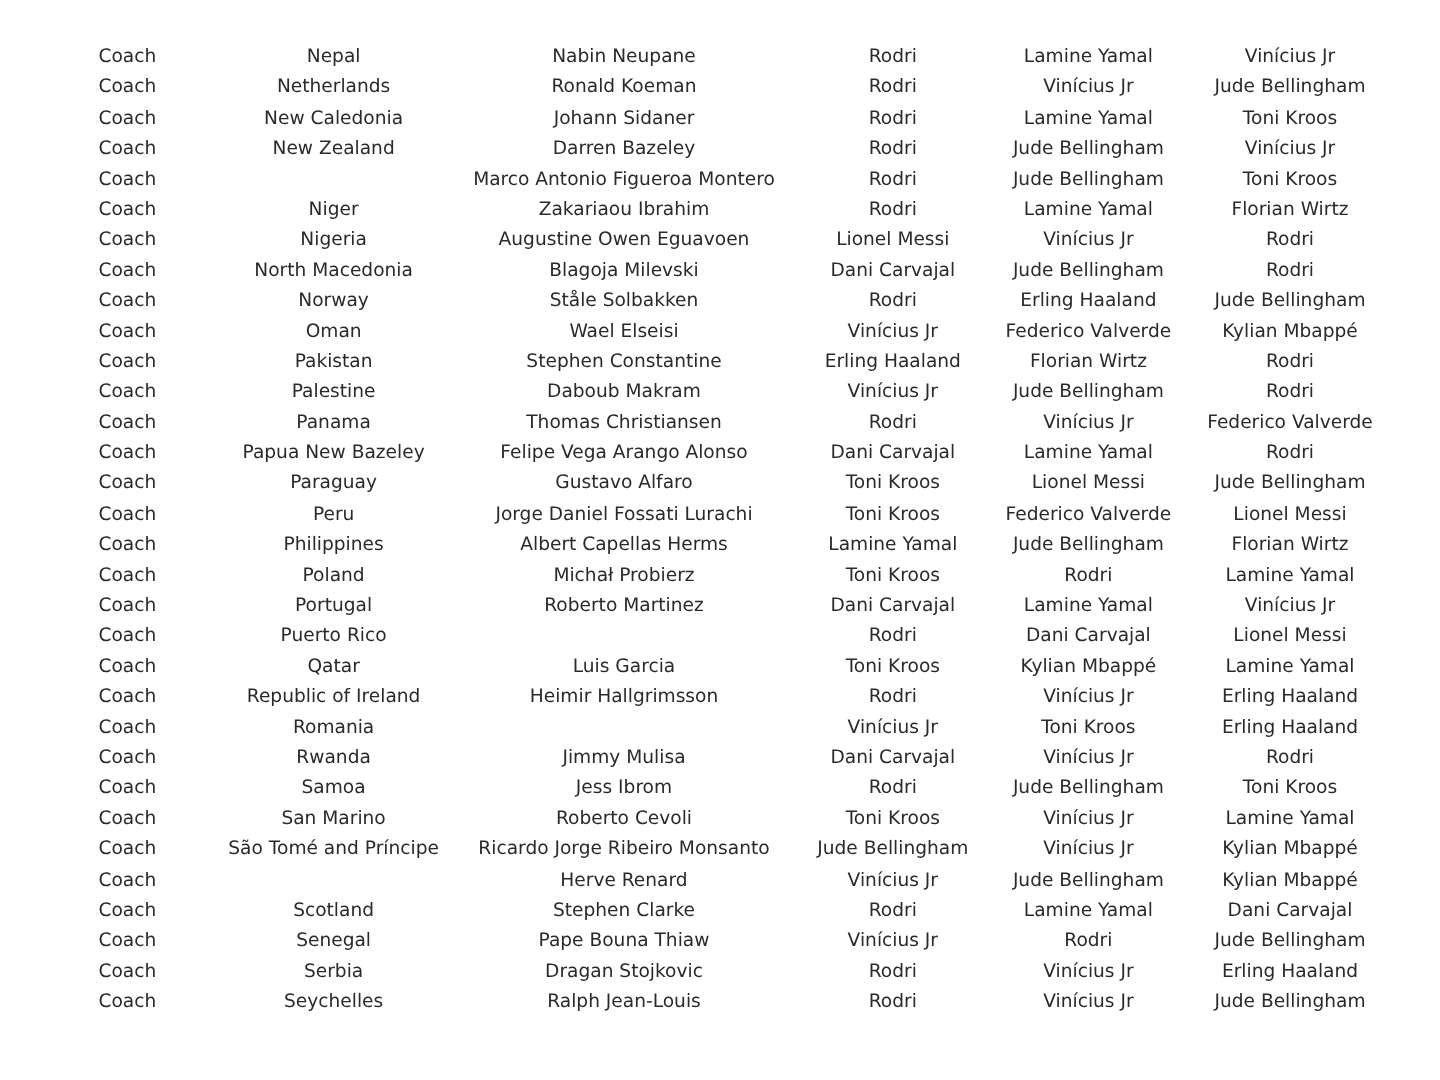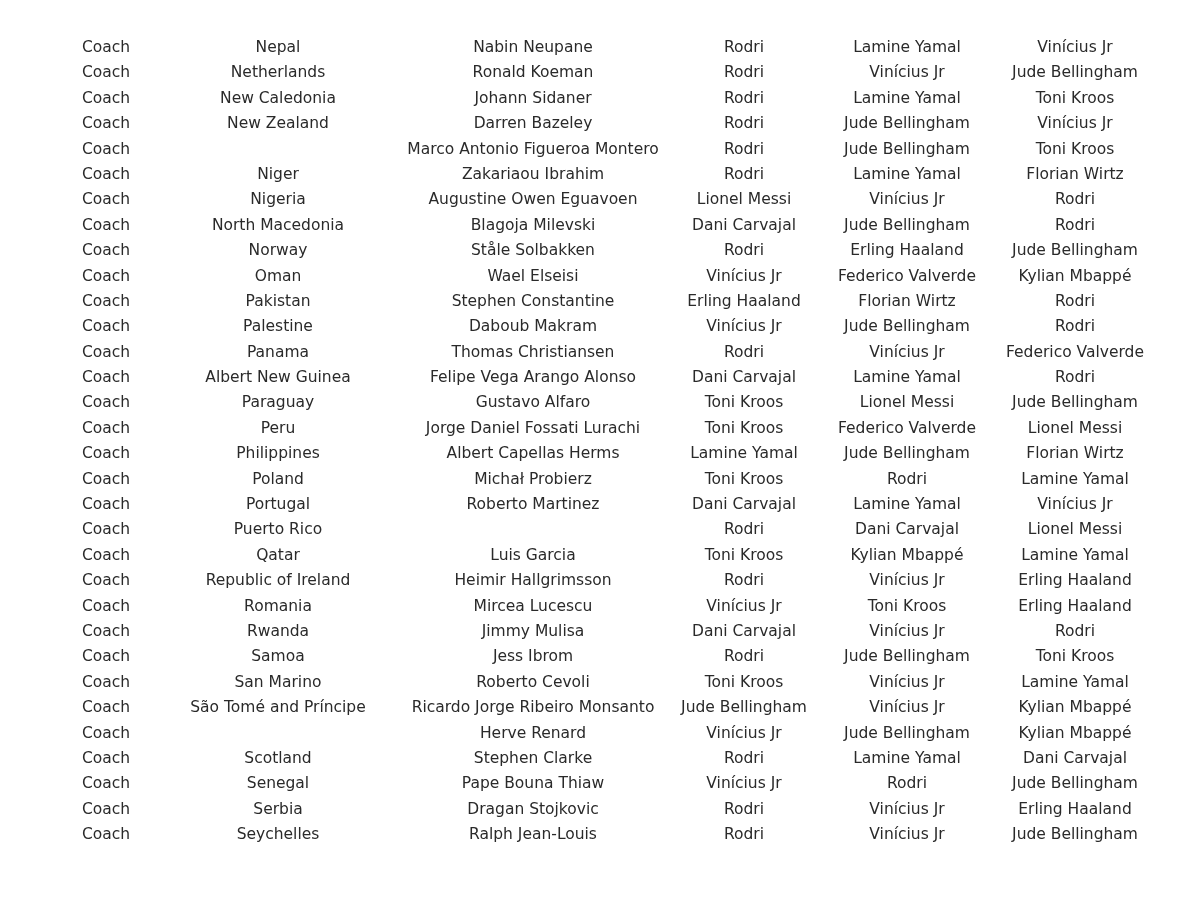--- a/index.html
+++ b/index.html
@@ -28,21 +28,21 @@
       font-size: 15.5px;
       line-height: 25.4px;
     }
     .cell {
       position: absolute;
       top: 0;
       white-space: nowrap;
     }
     .c-role { left: 62px; }
     .c-country { left: 158px; width: 200px; text-align: center; }
-    .c-coach { left: 373px; width: 280px; text-align: center; }
+    .c-coach { left: 360px; width: 280px; text-align: center; }
     .c-v1 { left: 644px; width: 160px; text-align: center; }
     .c-v2 { left: 807px; width: 160px; text-align: center; }
     .c-v3 { left: 970px; width: 170px; text-align: center; }
   </style>
 </head>
 <body>
 
 <div class="table" id="votes-table">
   <div class="row">
     <span class="cell c-role">Coach</span>
@@ -155,21 +155,21 @@
     <span class="cell c-role">Coach</span>
     <span class="cell c-country">Panama</span>
     <span class="cell c-coach">Thomas Christiansen</span>
     <span class="cell c-v1">Rodri</span>
     <span class="cell c-v2">Vinícius Jr</span>
     <span class="cell c-v3">Federico Valverde</span>
   </div>
 
   <div class="row">
     <span class="cell c-role">Coach</span>
-    <span class="cell c-country">Albert New Guinea</span>
+    <span class="cell c-country">Papua New Bazeley</span>
     <span class="cell c-coach">Felipe Vega Arango Alonso</span>
     <span class="cell c-v1">Dani Carvajal</span>
     <span class="cell c-v2">Lamine Yamal</span>
     <span class="cell c-v3">Rodri</span>
   </div>
 
   <div class="row">
     <span class="cell c-role">Coach</span>
     <span class="cell c-country">Paraguay</span>
     <span class="cell c-coach">Gustavo Alfaro</span>
@@ -236,21 +236,20 @@
     <span class="cell c-country">Republic of Ireland</span>
     <span class="cell c-coach">Heimir Hallgrimsson</span>
     <span class="cell c-v1">Rodri</span>
     <span class="cell c-v2">Vinícius Jr</span>
     <span class="cell c-v3">Erling Haaland</span>
   </div>
 
   <div class="row">
     <span class="cell c-role">Coach</span>
     <span class="cell c-country">Romania</span>
-    <span class="cell c-coach">Mircea Lucescu</span>
     <span class="cell c-v1">Vinícius Jr</span>
     <span class="cell c-v2">Toni Kroos</span>
     <span class="cell c-v3">Erling Haaland</span>
   </div>
 
   <div class="row">
     <span class="cell c-role">Coach</span>
     <span class="cell c-country">Rwanda</span>
     <span class="cell c-coach">Jimmy Mulisa</span>
     <span class="cell c-v1">Dani Carvajal</span>

